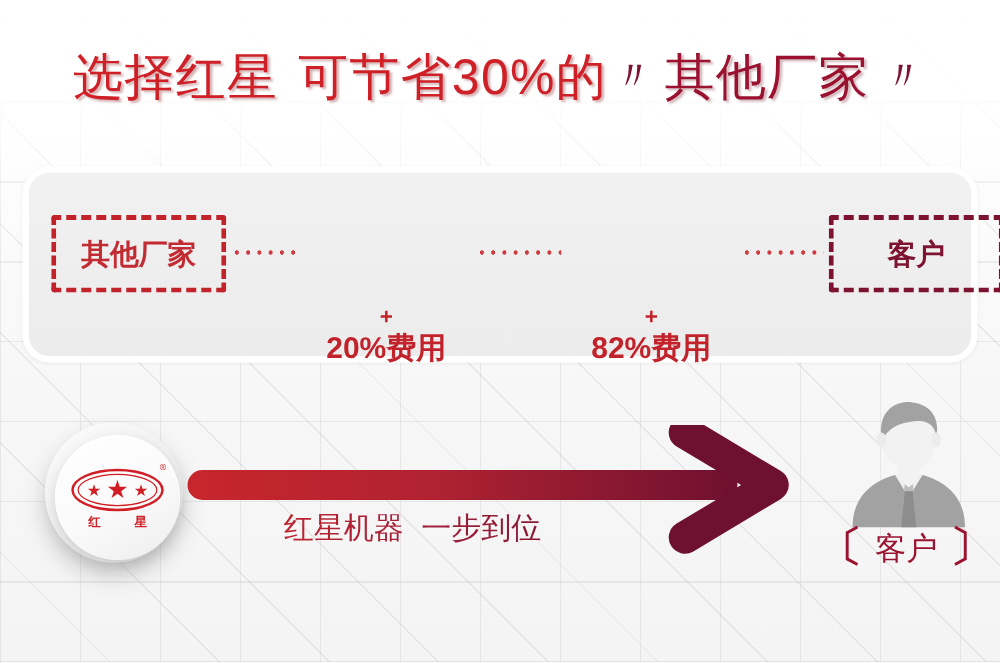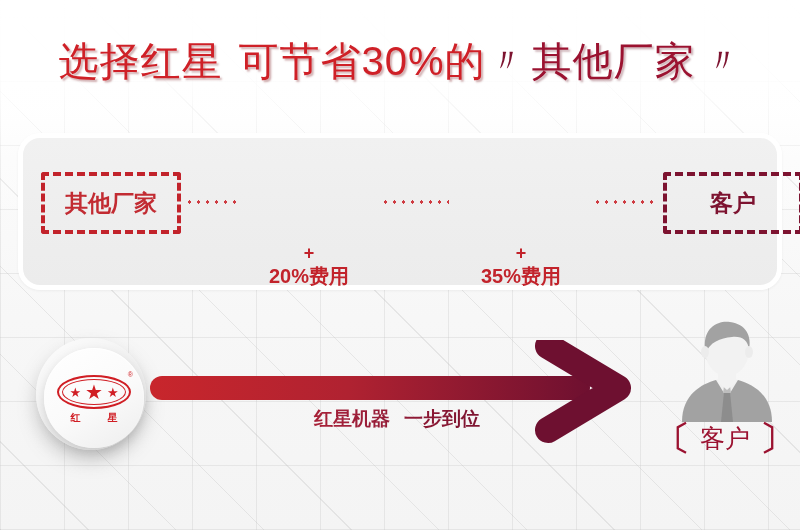--- a/index.html
+++ b/index.html
@@ -101,21 +101,21 @@
   }
   .c1{left:162px;width:52px;}
   .c2{left:358px;width:68px;}
   .c3{left:570px;width:66px;}
 
   .fee{
     position:absolute;width:200px;text-align:center;color:#c2232b;
     line-height:1.05;
   }
   .fee .plus{font-size:18px;display:block;margin-bottom:3px;}
-  .fee .amt{font-size:20px;display:block;}
+  .fee .amt{font-size:24px;display:block;}
   .f1{left:186px;top:90px;}
   .f2{left:398px;top:90px;}
 
   
   .logo-wrap{
     position:absolute;left:30px;top:336px;width:122px;height:122px;
   }
   .logo-back{
     position:absolute;left:6px;top:2px;width:110px;height:112px;border-radius:50%;
     background:linear-gradient(145deg,#fdfdfd,#e4e4e4);
@@ -145,22 +145,22 @@
   .star.big{font-size:20px;}
   .reg{position:absolute;right:-2px;top:0px;font-size:7px;color:#d01e24;}
   .logo-sub{
     position:absolute;left:0;top:40px;width:74px;
     display:flex;justify-content:space-around;
     color:#d01e24;font-size:10px;font-weight:bold;
   }
 
   .arrow-wrap{position:absolute;left:148px;top:340px;width:530px;height:108px;}
   .slogan{
-    position:absolute;left:180px;top:406px;width:300px;text-align:right;
-    font-size:19px;font-weight:bold;
+    position:absolute;left:180px;top:406px;width:300px;text-align:center;
+    font-size:24px;font-weight:normal;
     background:linear-gradient(90deg,#c8262c 0%,#a0203a 55%,#7d1330 100%);
     -webkit-background-clip:text;background-clip:text;color:transparent;
     white-space:nowrap;
   }
   .slogan .sp{display:inline-block;width:14px;}
 
   .person{position:absolute;left:668px;top:320px;width:118px;height:102px;}
   .cust-label{
     position:absolute;left:650px;top:418px;width:150px;height:40px;
     display:flex;align-items:center;justify-content:center;gap:10px;
@@ -204,21 +204,21 @@
         <span>客户</span>
       </div>
 
       <div class="fee f1">
         <span class="plus">+</span>
         <span class="amt">20%费用</span>
       </div>
 
       <div class="fee f2">
         <span class="plus">+</span>
-        <span class="amt">35%费用</span>
+        <span class="amt">82%费用</span>
       </div>
 
     </div>
   </div>
 
   <div class="logo-wrap">
     <div class="logo-back"></div>
     <div class="logo-front">
       <div class="logo-mark">
         <div class="ell-o"></div>

